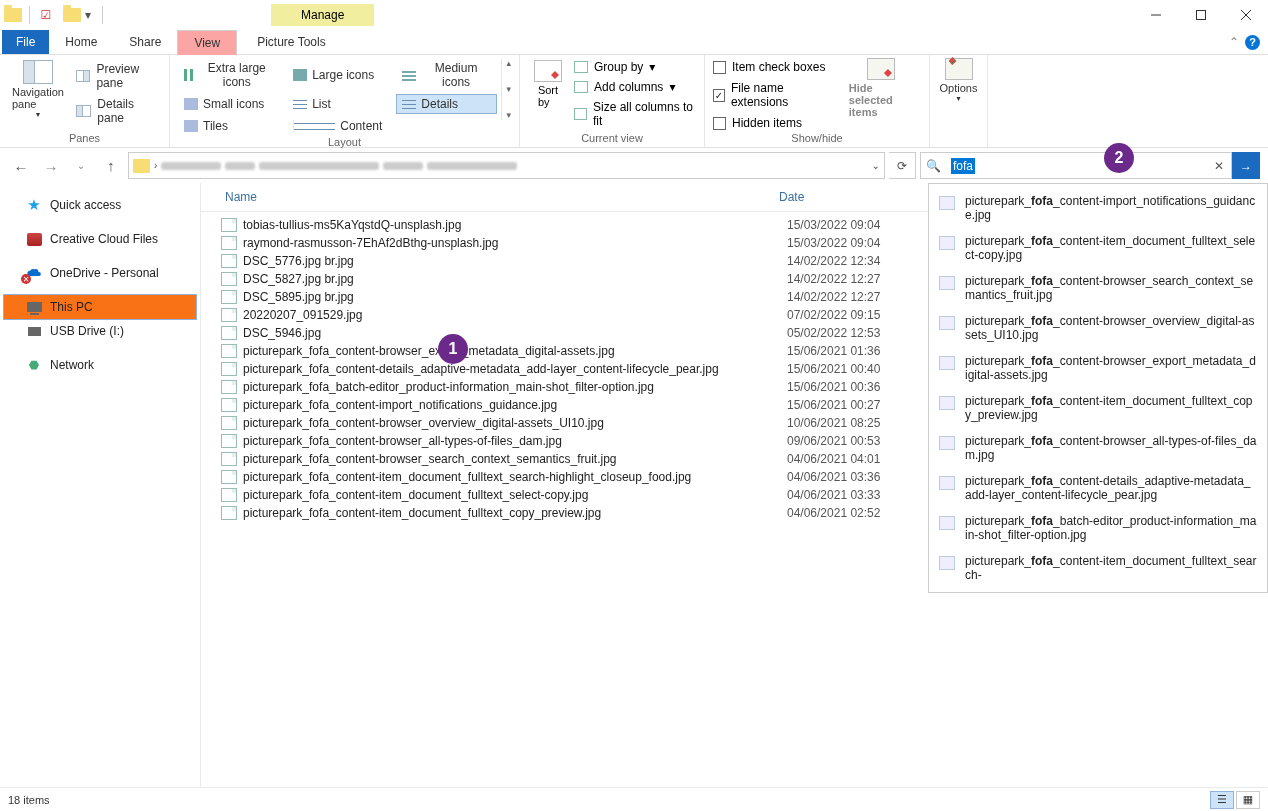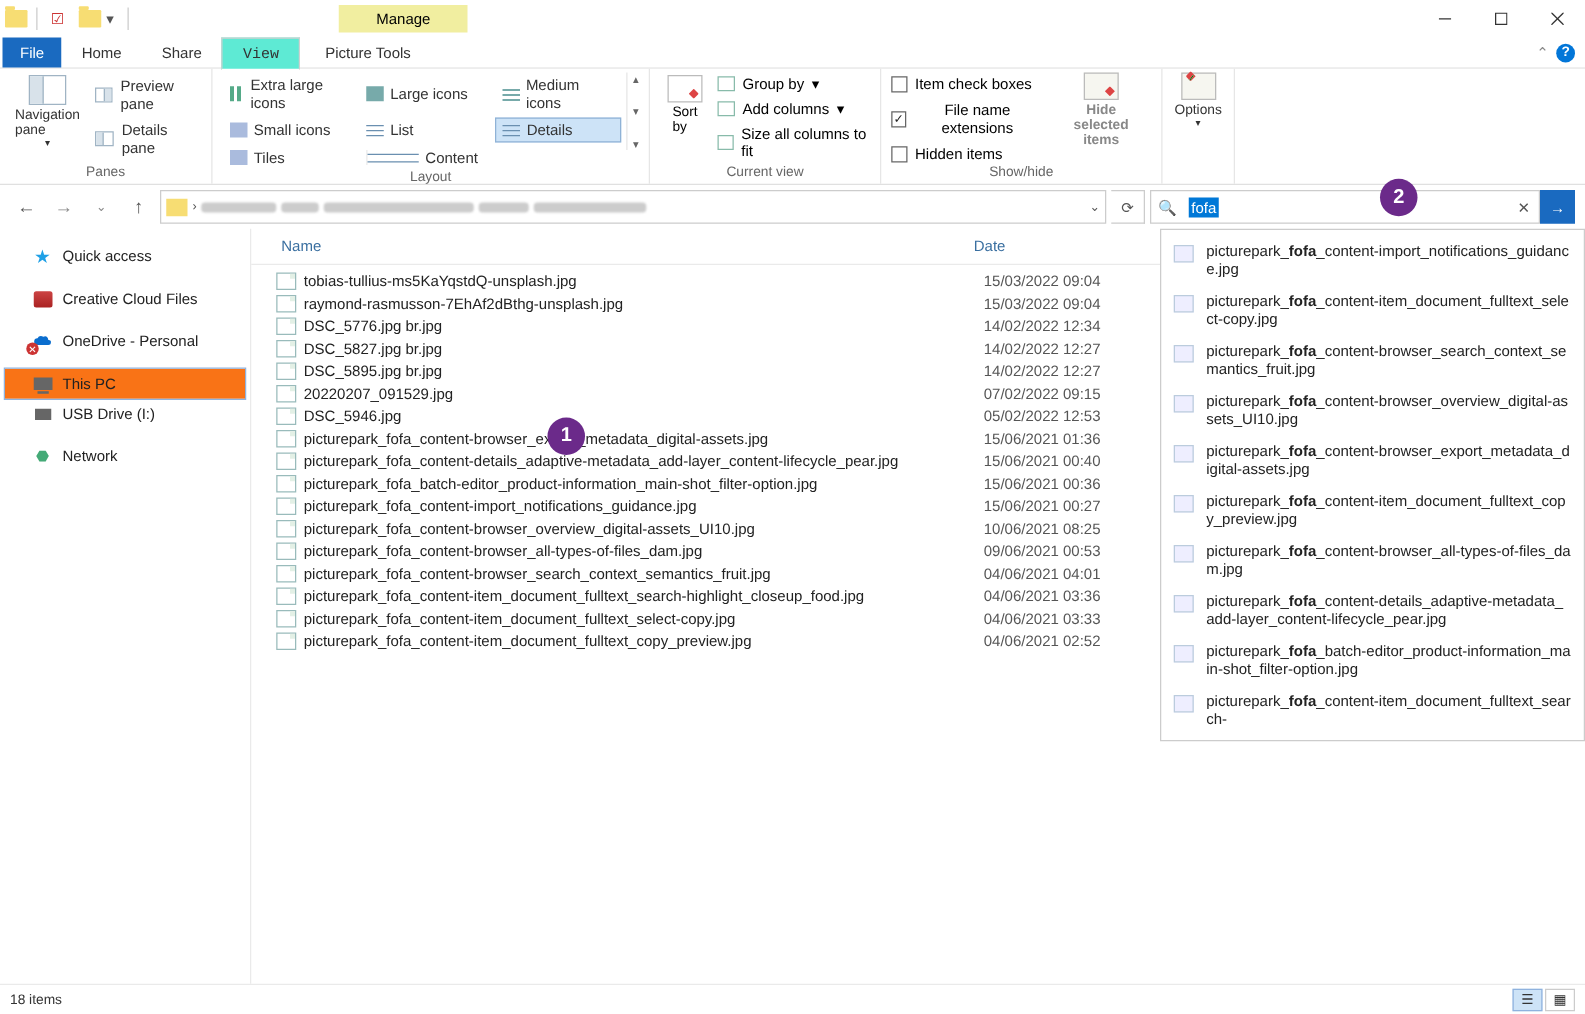--- a/index.html
+++ b/index.html
@@ -15,21 +15,21 @@
 .qat-sep { width:1px; height:18px; background:#ccc; margin:0 3px; }
 .titlebar .manage { margin-left: 165px; background: #f1eea0; padding: 4px 30px; font-size: 12px; }
 .titlebar .spacer { flex: 1; }
 .win-btn { width: 45px; height: 30px; display:flex; align-items:center; justify-content:center; font-size:11px; color:#333; }
 .win-btn svg { width:10px; height:10px; stroke:#333; stroke-width:1; fill:none; }
 
 
 .ribbon-tabs { height: 25px; display: flex; align-items:center; border-bottom: 1px solid #e0e0e0; }
 .file-tab { background:#1a6ac0; color:#fff; padding: 5px 14px; font-size:12px; margin-left:2px; }
 .r-tab { padding: 5px 16px; font-size:12px; color:#333; }
-.r-tab.active { border:1px solid #d0d0d0; border-bottom:1px solid #fff; position:relative; top:1px; background:#5eead4;font-family:Liberation Mono, monospace; }
+.r-tab.active { border:1px solid #d0d0d0; border-bottom:1px solid #fff; position:relative; top:1px; background:#fca5a5; }
 .r-tab.context { margin-left:4px; }
 .ribbon-right-icons { margin-left:auto; display:flex; align-items:center; gap:6px; padding-right:8px; }
 .help-circle { width:15px; height:15px; background:#0276d8; border-radius:50%; color:#fff; font-size:11px; font-weight:bold; display:flex; align-items:center; justify-content:center; }
 
 
 .ribbon { height: 93px; background:#fff; border-bottom:1px solid #e0e0e0; display:flex; }
 .rgroup { border-right:1px solid #e6e6e6; padding: 3px 8px 0 8px; display:flex; flex-direction:column; justify-content:space-between; }
 .rgroup-label { text-align:center; font-size:11px; color:#666; padding-bottom:3px; }
 .panes-group .row { display:flex; align-items:flex-start; gap:8px; }
 .nav-pane-btn { display:flex; flex-direction:column; align-items:center; font-size:11px; color:#333; padding:2px 4px; width:60px; }
@@ -58,21 +58,21 @@
 .current-group .col-btn { display:flex; flex-direction:column; align-items:center; font-size:11px; padding:2px 6px; }
 .cv-row { display:flex; gap:6px; }
 .cv-side { display:flex; flex-direction:column; gap:6px; padding-top:2px; }
 .cv-item { display:flex; align-items:center; gap:6px; font-size:12px; }
 .mini-icon { width:14px; height:12px; border:1px solid #8ba; }
 
 .show-group .sh-list { display:flex; flex-direction:column; gap:7px; padding-top:2px; }
 .sh-item { display:flex; align-items:center; gap:6px; font-size:12px; }
 .chk { width:13px; height:13px; border:1px solid #666; display:inline-flex; align-items:center; justify-content:center; font-size:10px; color:#222; }
 .hide-btn, .opt-btn { display:flex; flex-direction:column; align-items:center; font-size:11px; padding:0 8px; color:#888; }
-.show-group .row { display:flex; align-items:flex-start; gap:8px;text-align:center; }
+.show-group .row { display:flex; align-items:flex-start; gap:8px; }
 .opt-btn { color:#333; }
 .big-ico { width:28px; height:22px; border:1px solid #bbb; margin-bottom:2px; background:#f6f6f0; position:relative;}
 .big-ico::after { content:""; position:absolute; right:2px; bottom:2px; width:8px; height:8px; background:#d44; clip-path: polygon(50% 0,100% 50%,50% 100%,0 50%);}
 .opt-ico { position:relative; }
 .opt-ico::after { content:"✓"; position:absolute; left:3px; top:-2px; font-size:10px; color:#060; text-shadow:0 0 0 #fff; }
 
 
 .navrow { height: 35px; display:flex; align-items:center; padding:0 8px; gap:4px; background:#fff; }
 .nav-btn { width:26px; height:26px; display:flex; align-items:center; justify-content:center; color:#888; font-size:15px; }
 .nav-btn.enabled { color:#555; }
@@ -201,21 +201,21 @@
             <span class="small-pane-icon det"></span>
             <span>Details pane</span>
           </div>
       </div>
     </div>
     <div class="rgroup-label">Panes</div>
   </div>
 
   <div class="rgroup layout-group">
     <div style="display:flex;">
-      <div class="layout-grid" style="flex:1;">
+      <div class="layout-grid" style="flex:1;text-align:center;">
         <div class="layout-item">
             <span class="li-icon xl"></span>
             <span>Extra large icons</span>
           </div>
         <div class="layout-item">
             <span class="li-icon lg"></span>
             <span>Large icons</span>
           </div>
         <div class="layout-item">
             <span class="li-icon md"></span>

